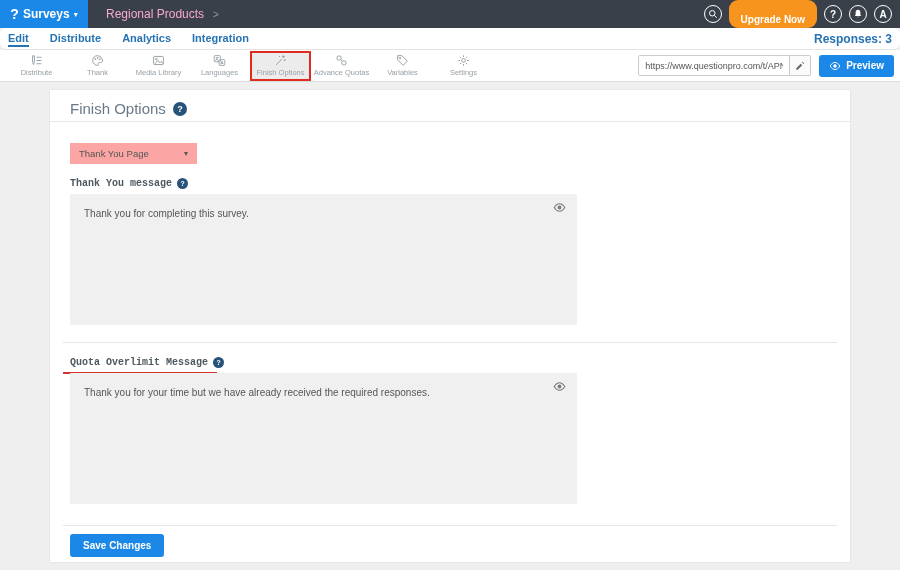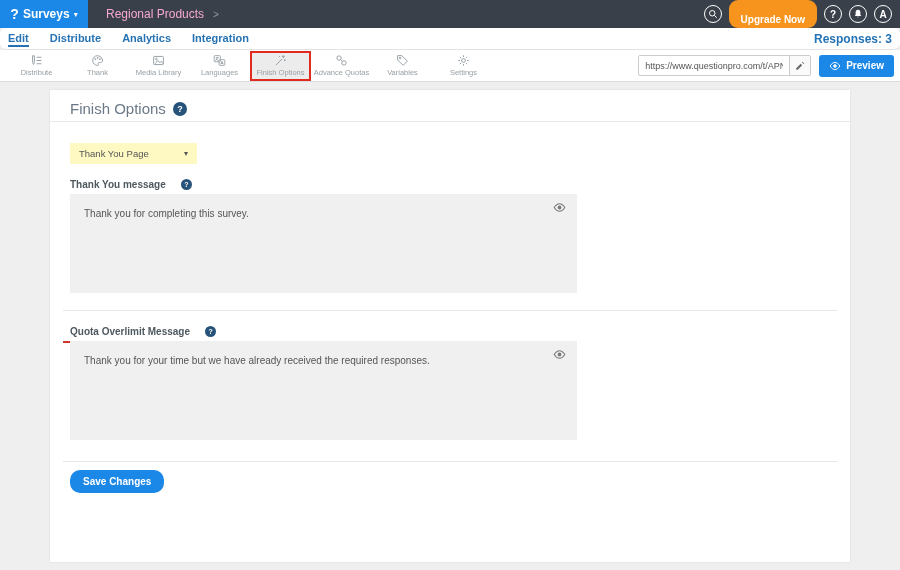--- a/index.html
+++ b/index.html
@@ -41,34 +41,34 @@
   
   .content { padding-top:8px; }
   .card { width:800px; height:472px; margin:0 auto; background:#fff; padding:0 20px; box-shadow:0 0 2px rgba(0,0,0,.1); overflow:hidden; }
   .card-header { display:flex; align-items:center; gap:7px; height:31px; padding-top:6px; }
   .page-title { font-size:15px; color:#6b7987; }
   .help-icon { width:14px; height:14px; border-radius:50%; background:#27527a; color:#fff; font-size:9px; font-weight:bold; display:inline-flex; align-items:center; justify-content:center; flex:0 0 auto; cursor:pointer; }
   .help-icon.small { width:11px; height:11px; font-size:7px; }
   .full-divider { height:1px; background:#e8e8e8; margin:0 -20px; }
   .section-divider { height:1px; background:#e6e6e6; margin:13px -7px 0; }
 
-  .dropdown { margin-top:21px; width:127px; height:21px; background:#fef9c3; display:flex; align-items:center; justify-content:space-between; padding:0 9px; font-size:9.5px; color:#555; cursor:pointer; }
+  .dropdown { margin-top:21px; width:127px; height:21px; background:#fca5a5; display:flex; align-items:center; justify-content:space-between; padding:0 9px; font-size:9.5px; color:#555; cursor:pointer; }
   .dropdown .caret { color:#555; font-size:8px; }
 
-  .field-label-row { display:flex; align-items:center; gap:15px; margin-top:14px; height:12px; }
+  .field-label-row { display:flex; align-items:flex-start; gap:5px; margin-top:14px; height:12px;font-family:Liberation Mono, monospace; }
   .field-label-row.second { }
   .field-label { font-size:10px; font-weight:bold; color:#4e585f; }
   .field-label.annotated { position:relative; }
   .field-label.annotated::after { content:""; position:absolute; left:-7px; right:-9px; bottom:-6px; height:2px; background:#d3362f; }
 
   .textarea-wrap { position:relative; width:507px; margin-top:4px; }
-  .msg-textarea { width:507px; height:99px; background:#f0f0f0; border:none; outline:none; resize:none; padding:13px 34px 13px 14px; font-size:10px; color:#555; font-family:inherit; line-height:1.4; }
+  .msg-textarea { width:507px; height:131px; background:#f0f0f0; border:none; outline:none; resize:none; padding:13px 34px 13px 14px; font-size:10px; color:#555; font-family:inherit; line-height:1.4; }
   .eye-btn { position:absolute; top:7px; right:11px; color:#777; background:transparent; border:none; cursor:pointer; padding:0; }
 
-  .save-btn { margin-top:8px; background:#1b87e6; color:#fff; border:none; border-radius:10px; height:23px; padding:0 13px; font-size:10px; font-weight:bold; font-family:inherit; cursor:pointer; }
+  .save-btn { margin-top:8px; background:#1b87e6; color:#fff; border:none; border-radius:3px; height:23px; padding:0 13px; font-size:10px; font-weight:bold; font-family:inherit; cursor:pointer; }
 </style>
 </head>
 <body>
 
 <div class="topbar">
   <div class="logo-area">
     <span class="logo-glyph">?</span>
     <span class="product-name">Surveys</span>
     <span class="caret">▾</span>
   </div>

